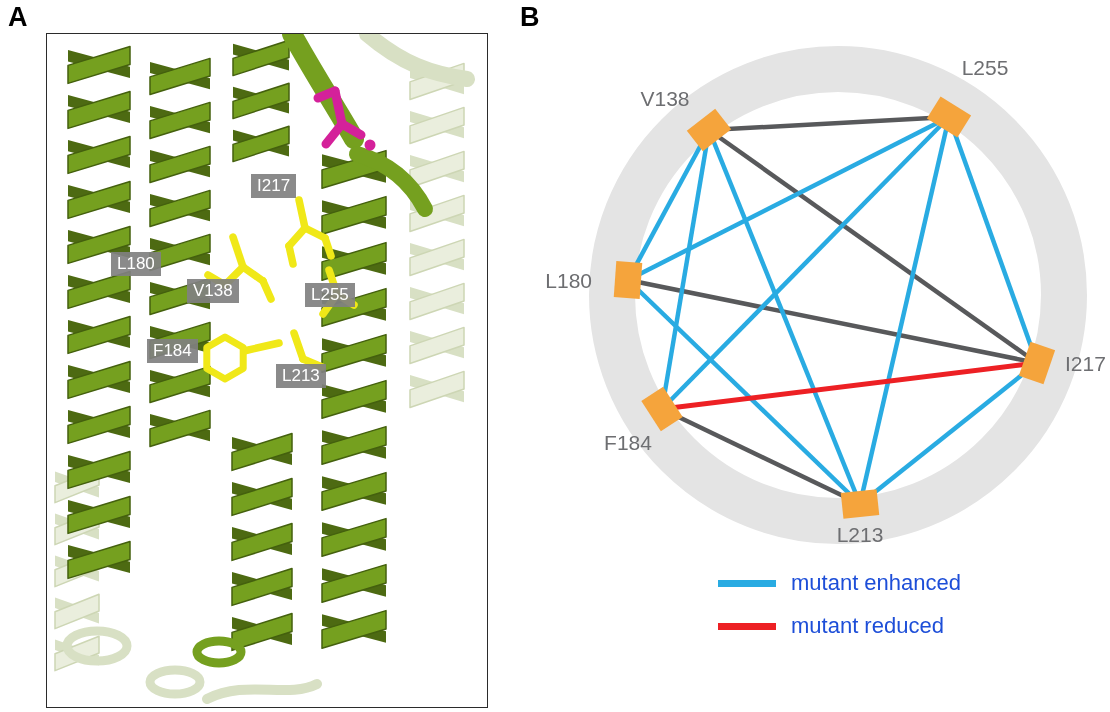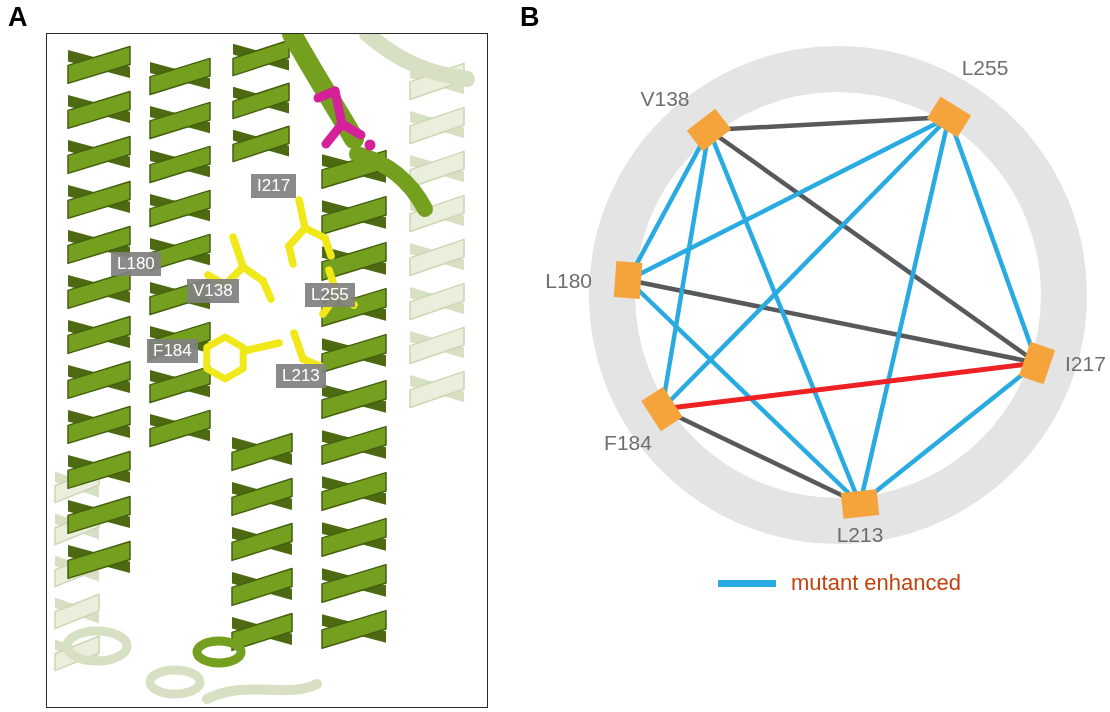--- a/index.html
+++ b/index.html
@@ -9,21 +9,21 @@
   #labelA{left:8px;top:2px;}
   #labelB{left:520px;top:2px;}
   .panelA-box{position:absolute;left:46px;top:33px;width:440px;height:673px;border:1.5px solid #2b2b2b;background:#fff;}
   #panelA-svg{position:absolute;left:0;top:0;}
   .res-label{position:absolute;background:rgba(128,128,128,.92);color:#fff;font-size:17px;line-height:1.25;padding:1px 6px 2px;white-space:nowrap;}
   #panelB-svg{position:absolute;left:540px;top:30px;}
   #panelB-svg text{font-family:"Liberation Sans",sans-serif;}
   .legend{position:absolute;left:718px;top:570px;}
   .legend-row{display:flex;align-items:center;gap:15px;margin-bottom:17px;}
   .legend-swatch{width:58px;height:7px;flex:0 0 auto;background:#999;}
-  .legend-label{font-size:22px;color:#c2410c;}
+  .legend-label{font-size:22px;color:#1d4ed8;}
 </style>
 </head>
 <body>
 
 <div class="page">
 
   <div class="panel-label" id="labelA">A</div>
   <div class="panel-label" id="labelB">B</div>
 
   <div class="panelA-box">
@@ -222,15 +222,19 @@
       <text x="88" y="420" text-anchor="middle" fill="#6d6e71" font-size="21">F184</text>
       <rect x="302" y="461" width="36" height="26" fill="#f5a43c" transform="rotate(174.0 320 474)"></rect>
       <text x="320" y="512" text-anchor="middle" fill="#6d6e71" font-size="21">L213</text>
     </svg>
 
   <div class="legend">
     <div class="legend-row">
       <span class="legend-swatch" style="background: rgb(41, 171, 226);"></span>
       <span class="legend-label">mutant enhanced</span>
     </div>
+    <div class="legend-row">
+      <span class="legend-swatch" style="background: rgb(237, 32, 36);"></span>
+      <span class="legend-label">mutant reduced</span>
+    </div>
   </div>
 
 </div>
 
 </body></html>

